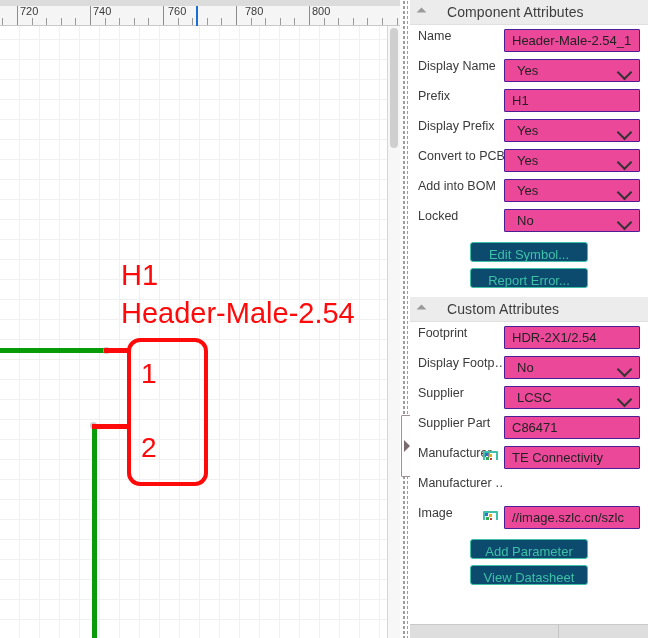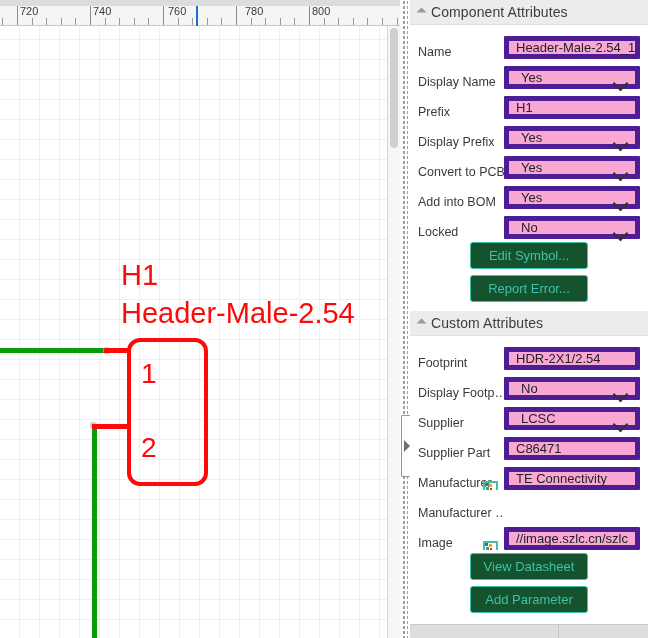--- a/index.html
+++ b/index.html
@@ -197,27 +197,28 @@
     width: 0; height: 0;
     border-left: 7px solid #9a9a9a;
     border-bottom: 7px solid transparent;
     margin-right: 6px;
     transform: rotate(45deg);
   }
   .section-header .title {
     font-size: 14px;
     color: #3d3d3d;
     letter-spacing: .1px;
+    margin-left: 16px;
   }
 
   .rows { padding: 4px 0 0 0; }
 
   .row {
     display: flex;
-    align-items: flex-end;
+    align-items: flex-start;
     height: 30px;
     padding: 0 8px 0 8px;
     box-sizing: border-box;
   }
   .row .label {
     width: 86px;
     flex: 0 0 86px;
     font-size: 12.5px;
     color: #3a3a3a;
     white-space: nowrap;
@@ -239,22 +240,22 @@
     display: block;
   }
   .mini-icon i.b1 { left: 0px; top: 0px; width: 3px; height: 3px; background: #2e6fd6; }
   .mini-icon i.b2 { left: 4px; top: 1px; width: 3px; height: 3px; background: #e0b020; }
   .mini-icon i.b3 { left: 1px; top: 4px; width: 3px; height: 3px; background: #34a853; }
   .mini-icon i.b4 { left: 5px; top: 5px; width: 2px; height: 2px; background: #c23b3b; }
 
   .ctrl {
     flex: 1 1 auto;
     height: 23px;
-    border: 5px solid #4c1d95;
-    background: #f9a8d4;
+    border: 1px solid #4c1d95;
+    background: #ec4899;
     box-sizing: border-box;
     display: flex;
     align-items: center;
     position: relative;
     border-radius: 1px;
   }
   .ctrl .val {
     font-size: 13px;
     color: #222222;
     padding-left: 7px;
@@ -273,24 +274,24 @@
     transform: rotate(45deg);
   }
 
   .btn-wrap {
     display: flex;
     justify-content: center;
     padding: 3px 0;
   }
   .tealbtn {
     width: 118px;
-    height: 27px;
+    height: 20px;
     border: 1px solid #3fc0a8;
     border-radius: 3px;
-    background: #14532d;
+    background: #0c4a6e;
     color: #3fc0a8;
     font-size: 13px;
     line-height: 21px;
     text-align: center;
     box-sizing: border-box;
     font-family: "Liberation Sans", sans-serif;
     cursor: pointer;
   }
 
   #panel-bottom-bar {
@@ -504,24 +505,24 @@
               <i class="b3"></i>
               <i class="b4"></i>
             </span></div>
           <div class="ctrl">
             <div class="val">//image.szlc.cn/szlc</div>
           </div>
         </div>
       </div>
     <div id="cust-buttons">
         <div class="btn-wrap">
+          <button class="tealbtn">Add Parameter</button>
+        </div>
+        <div class="btn-wrap">
           <button class="tealbtn">View Datasheet</button>
-        </div>
-        <div class="btn-wrap">
-          <button class="tealbtn">Add Parameter</button>
         </div>
       </div>
 
     <div id="panel-bottom-bar">
       <div class="seam"></div>
     </div>
   </div>
 
 </div>
 

